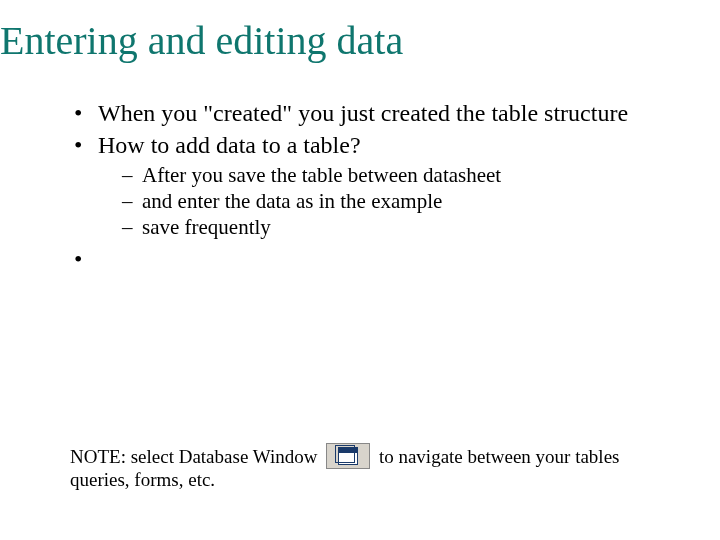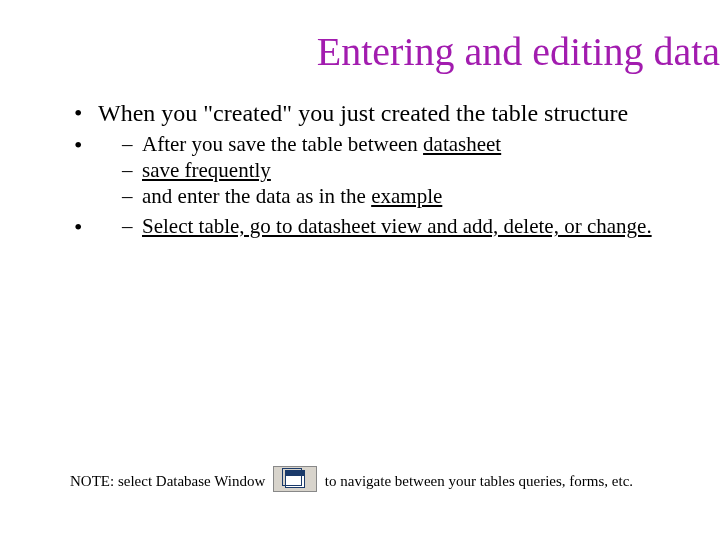--- a/index.html
+++ b/index.html
@@ -12,26 +12,26 @@
     color: #000;
   }
   .slide {
     position: relative;
     width: 720px;
     height: 540px;
     box-sizing: border-box;
   }
   .title {
     position: absolute;
-    top: 28px;
+    top: 17px;
     left: 0;
     width: 720px;
-    text-align: right;
+    text-align: left;
     font-size: 40px;
-    color: #a21caf;
+    color: #0f766e;
     font-weight: normal;
   }
   .body {
     position: absolute;
     top: 100px;
     left: 70px;
     width: 590px;
     font-size: 24px;
     line-height: 1.15;
   }
@@ -63,27 +63,27 @@
     position: relative;
     padding-left: 20px;
     margin-bottom: 2px;
   }
   ul.sub > li::before {
     content: "–";
     position: absolute;
     left: 0;
     top: 0;
   }
-  .u { text-decoration: underline; }
+  .u { }
   .note {
     position: absolute;
     left: 70px;
     bottom: 48px;
     width: 590px;
-    font-size: 15px;
+    font-size: 19px;
     line-height: 1.2;
   }
   .dbwin-icon {
     display: inline-block;
     vertical-align: -6px;
     width: 42px;
     height: 24px;
     border: 1px solid #888;
     background: #d8d4cc;
     position: relative;
@@ -118,38 +118,34 @@
 <div class="slide">
 
   <div class="title">Entering and editing data</div>
 
   <div class="body">
     <ul class="top">
       <li>
         <span>When you "created"  you just created the table structure</span>
       </li>
       <li>
+        <span>How to add data to a table?</span>
         <ul class="sub">
           <li>
             <span>After you save the table between </span><span class="u">datasheet</span>
           </li>
           <li>
-            <span class="u">save frequently</span>
+            <span>and enter the data as in the </span><span class="u">example</span>
           </li>
           <li>
-            <span>and enter the data as in the </span><span class="u">example</span>
+            <span class="u">save frequently</span>
           </li>
         </ul>
       </li>
       <li>
-        <ul class="sub">
-          <li>
-            <span class="u">Select table, go to datasheet view and add, delete, or change.</span>
-          </li>
-        </ul>
       </li>
     </ul>
   </div>
 
   <div class="note">
     <span>NOTE: select Database Window </span><span class="dbwin-icon"><span class="inner"></span></span><span> to navigate between your tables queries, forms, etc.</span>
   </div>
 
 </div>
 

